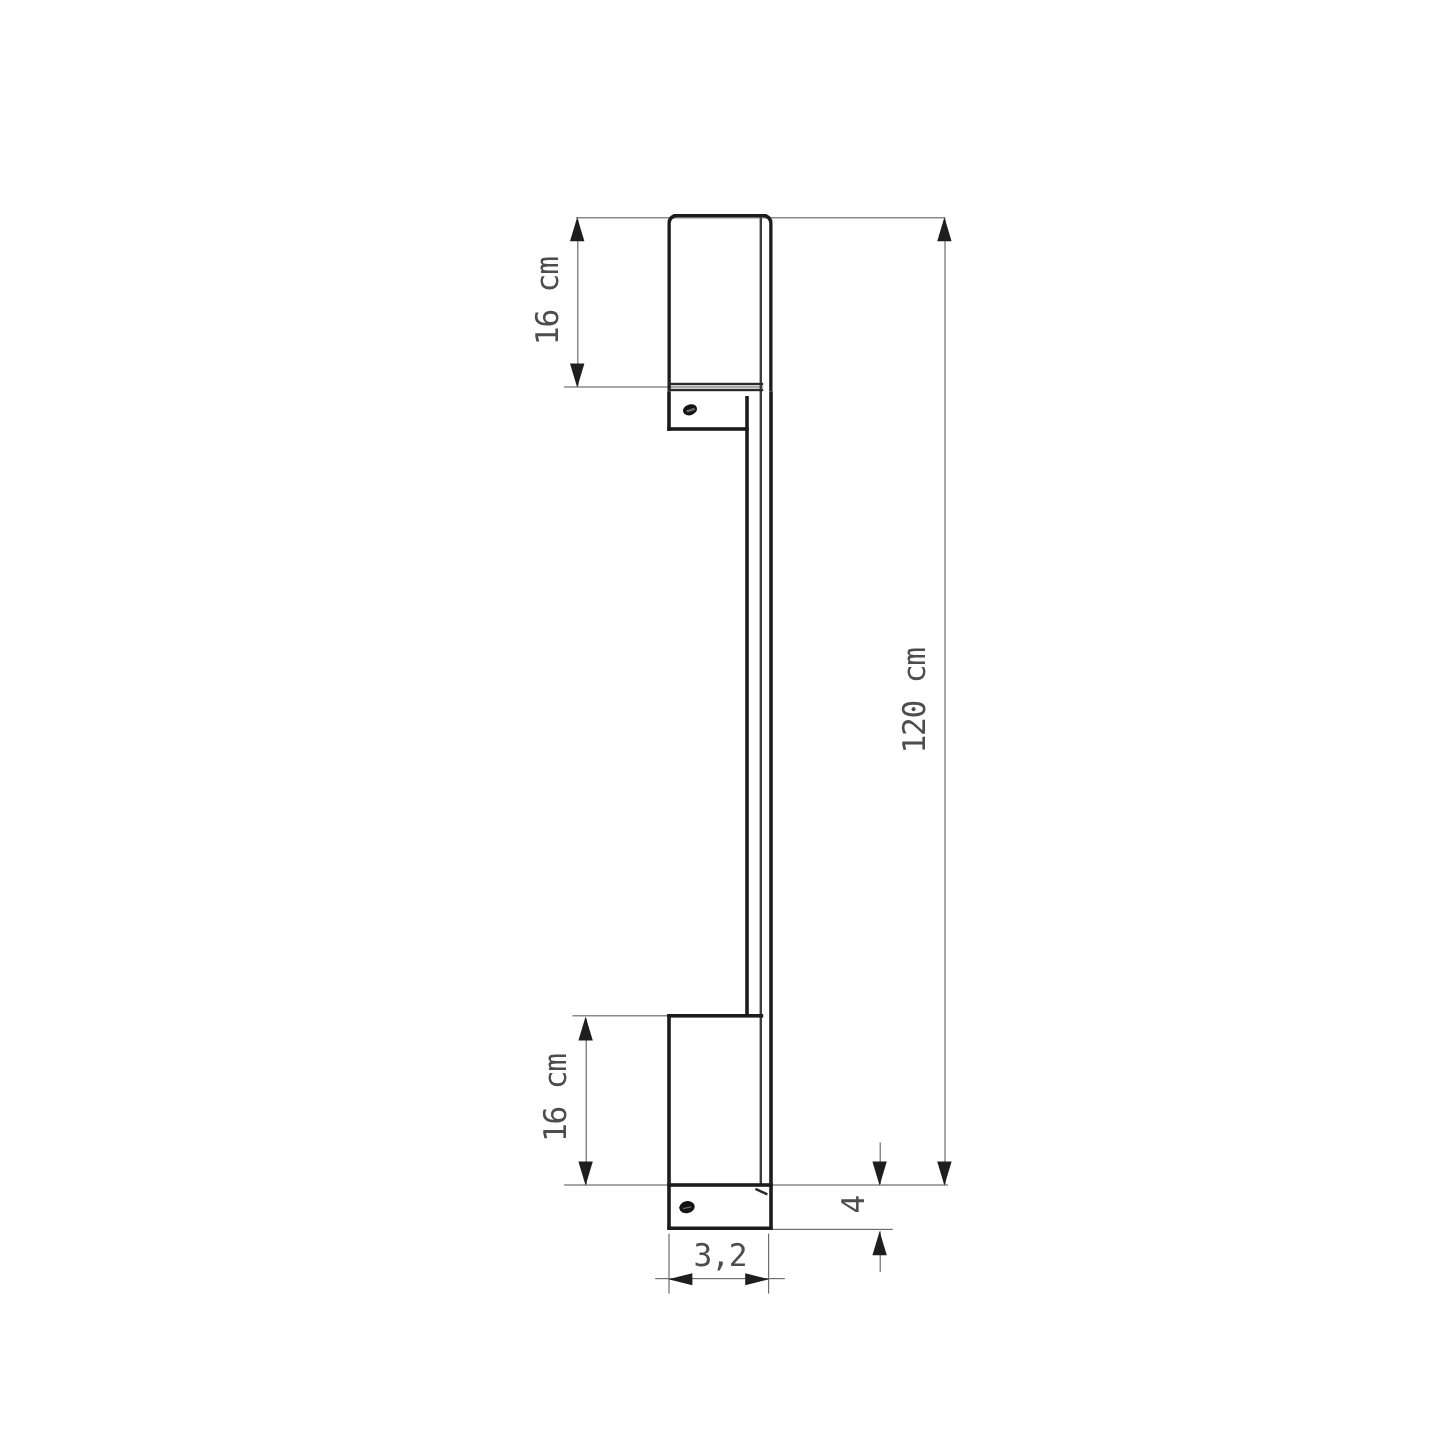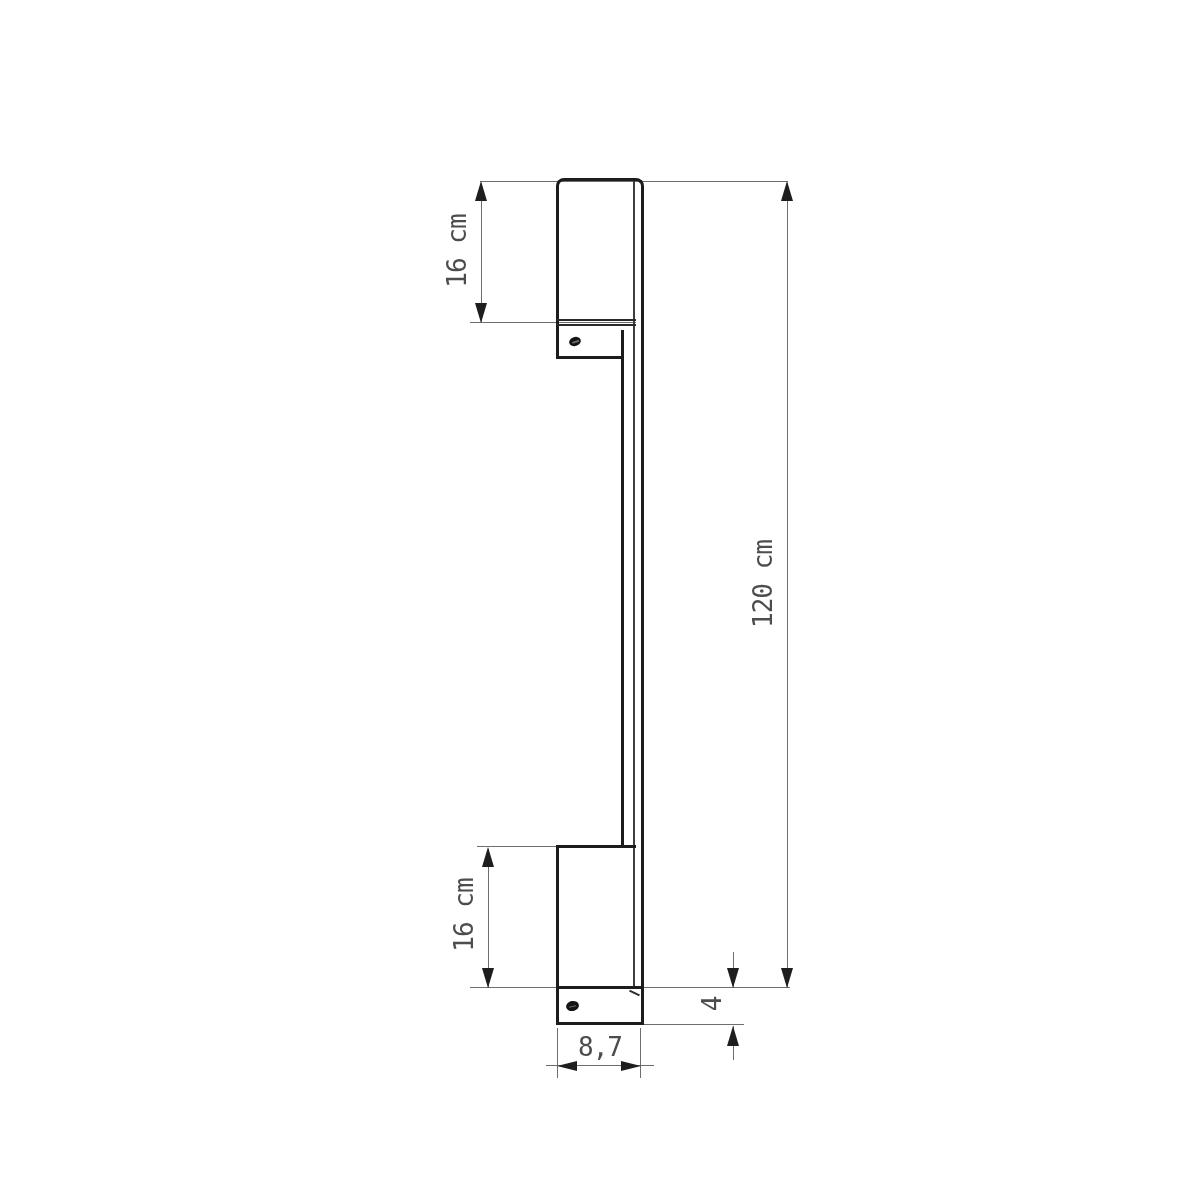--- a/index.html
+++ b/index.html
@@ -91,21 +91,21 @@
   <div class="ln" style="left:477px; top:846px; width:80px; height:1px;"></div>
   <div class="arr arr-up" style="left:482px; top:847px;"></div>
   <div class="arr arr-down" style="left:482px; top:968px;"></div>
   <div class="dlabel rot" style="left:464px; top:915px;">16 cm</div>
 
   <div class="ln" style="left:557px; top:1028px; width:1px; height:50px;"></div>
   <div class="ln" style="left:640px; top:1028px; width:1px; height:50px;"></div>
   <div class="ln" style="left:546px; top:1065px; width:108px; height:1px;"></div>
   <div class="arr arr-left" style="left:557px; top:1061px;"></div>
   <div class="arr arr-right" style="left:621px; top:1061px;"></div>
-  <div class="dlabel" style="left:600px; top:1047px;">8,7</div>
+  <div class="dlabel" style="left:600px; top:1047px;">3,2</div>
 
   <div class="ln" style="left:733px; top:952px; width:1px; height:35px;"></div>
   <div class="ln" style="left:733px; top:1026px; width:1px; height:34px;"></div>
   <div class="ln" style="left:644px; top:1024px; width:100px; height:1px;"></div>
   <div class="arr arr-down" style="left:727px; top:968px;"></div>
   <div class="arr arr-up" style="left:727px; top:1026px;"></div>
   <div class="dlabel rot" style="left:712px; top:1004px;">4</div>
 
   <div class="ln mid" style="left:633px; top:181px; width:2px; height:807px;"></div>
   <div class="ln thick" style="left:621px; top:330px; width:3px; height:517px;"></div>

